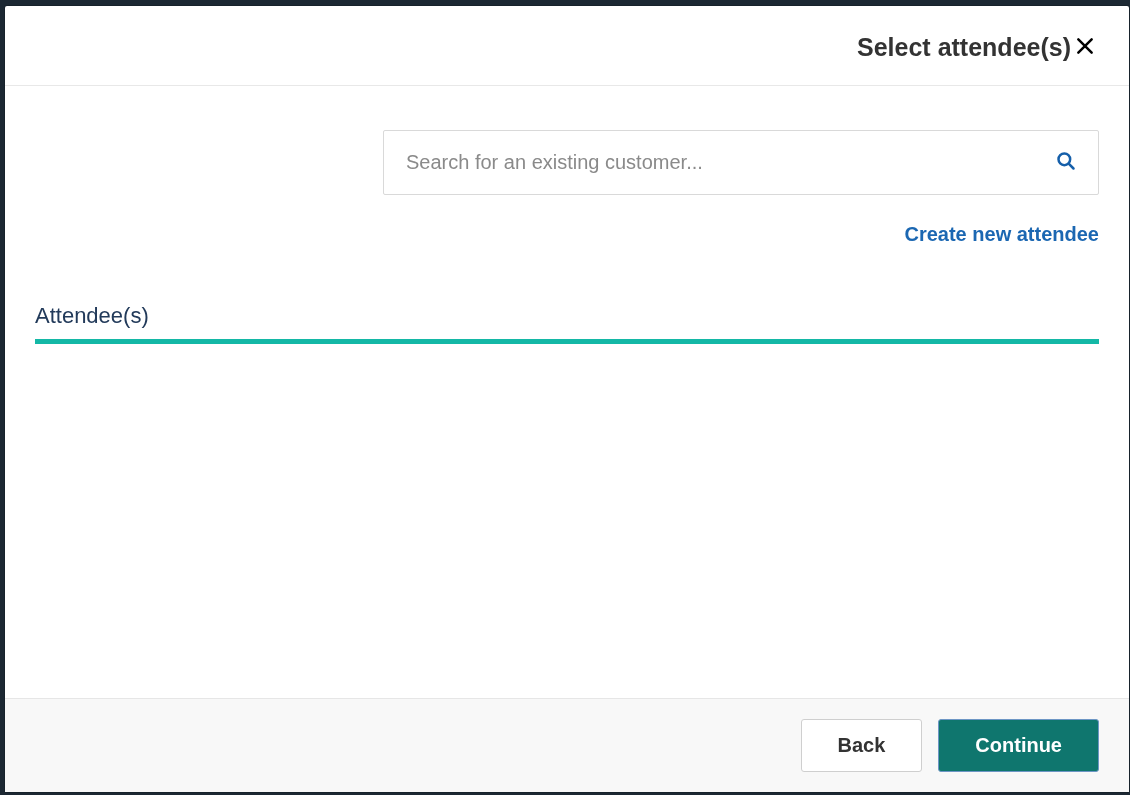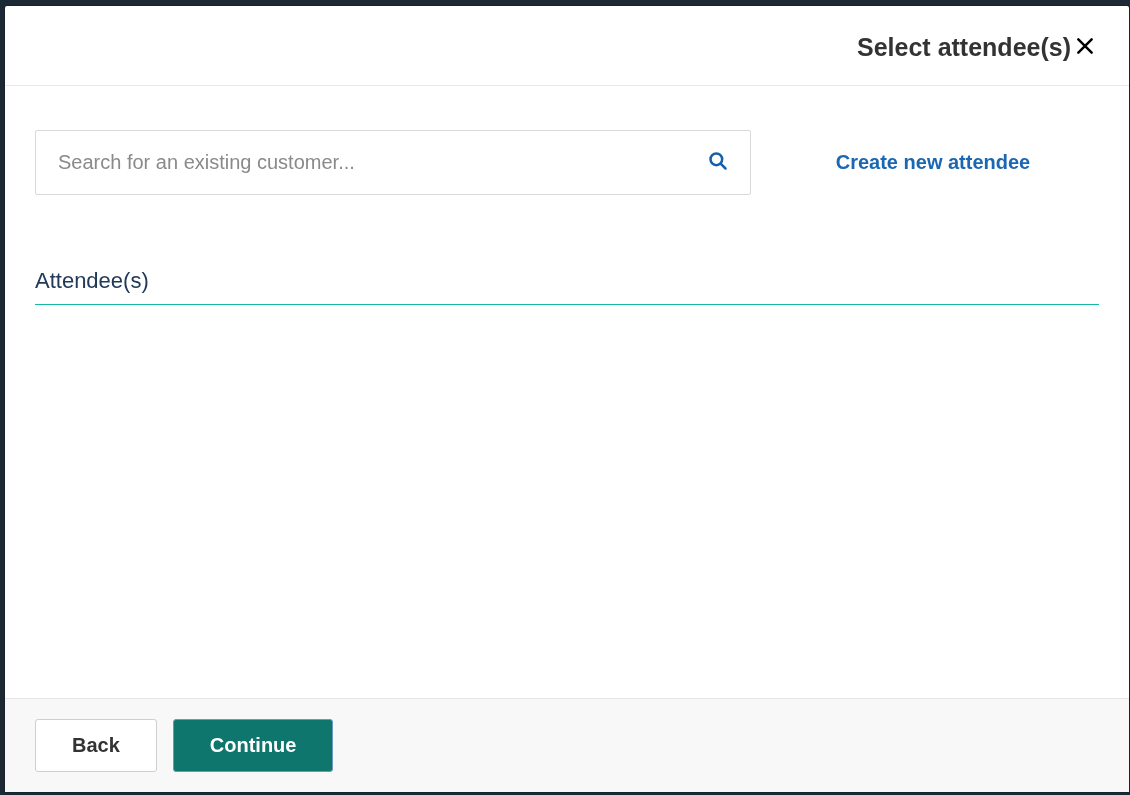--- a/index.html
+++ b/index.html
@@ -69,22 +69,23 @@
     }
     
     .modal-body {
       flex: 1;
       padding: 44px 30px 30px 30px;
       overflow: auto;
     }
     
     .search-row {
       display: flex;
-      align-items: center;
-      gap: 16px;
+      align-items: flex-end;
+      gap: 28px;
+      flex-direction: column;
     }
     
     .search-box {
       flex: 0 0 auto;
       width: 716px;
       position: relative;
       border: 1px solid #d9d9d9;
       border-radius: 2px;
       display: flex;
       align-items: center;
@@ -121,33 +122,34 @@
       flex: 1;
       text-align: center;
       color: #1b67b2;
       font-size: 20px;
       font-weight: 700;
       text-decoration: none;
       cursor: pointer;
     }
     
     .section-title {
-      margin-top: 73px;
+      margin-top: 57px;
       font-size: 22px;
       font-weight: 500;
       color: #223a5a;
       padding-bottom: 10px;
-      border-bottom: 1px solid #14b8a6;
+      border-bottom: 5px solid #14b8a6;
     }
     
     .modal-footer {
       border-top: 1px solid #e6e6e6;
       background: #f8f8f8;
       padding: 20px 30px;
       display: flex;
+      justify-content: flex-end;
       gap: 16px;
     }
     
     .btn {
       font-size: 20px;
       font-weight: 600;
       padding: 14px 36px;
       border-radius: 3px;
       cursor: pointer;
       border: 1px solid transparent;

